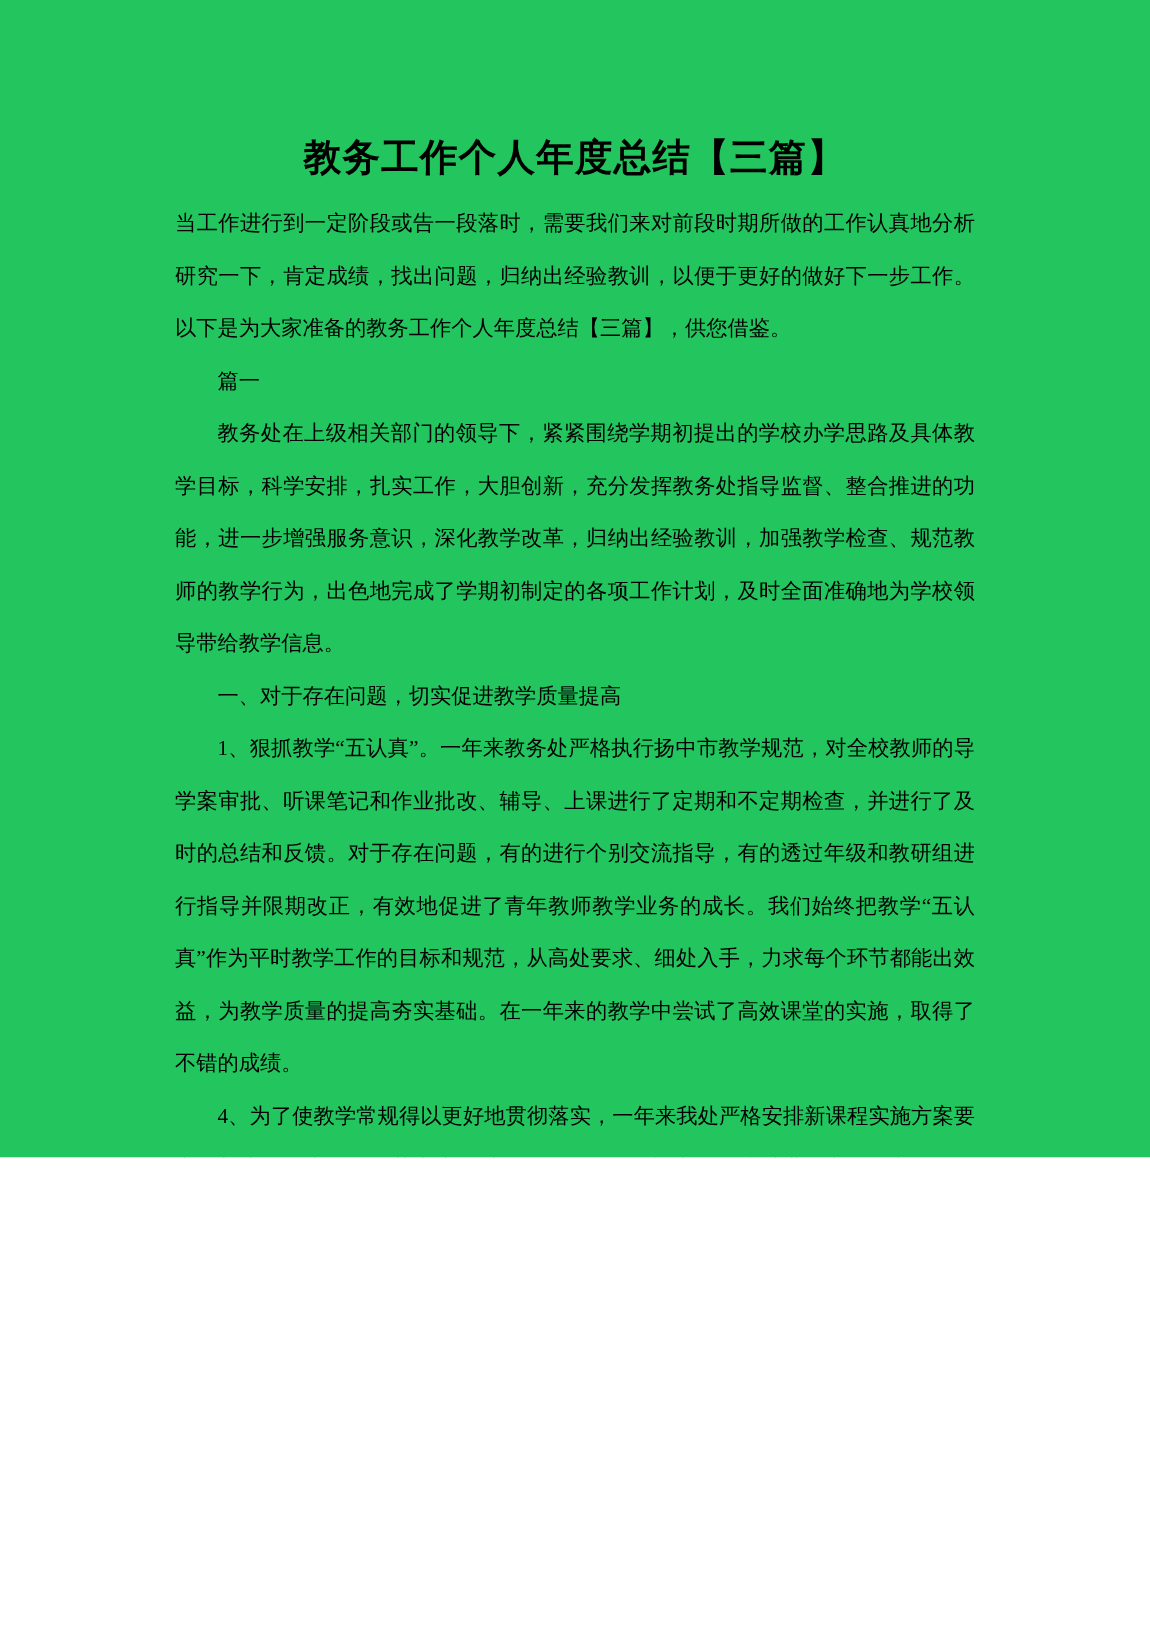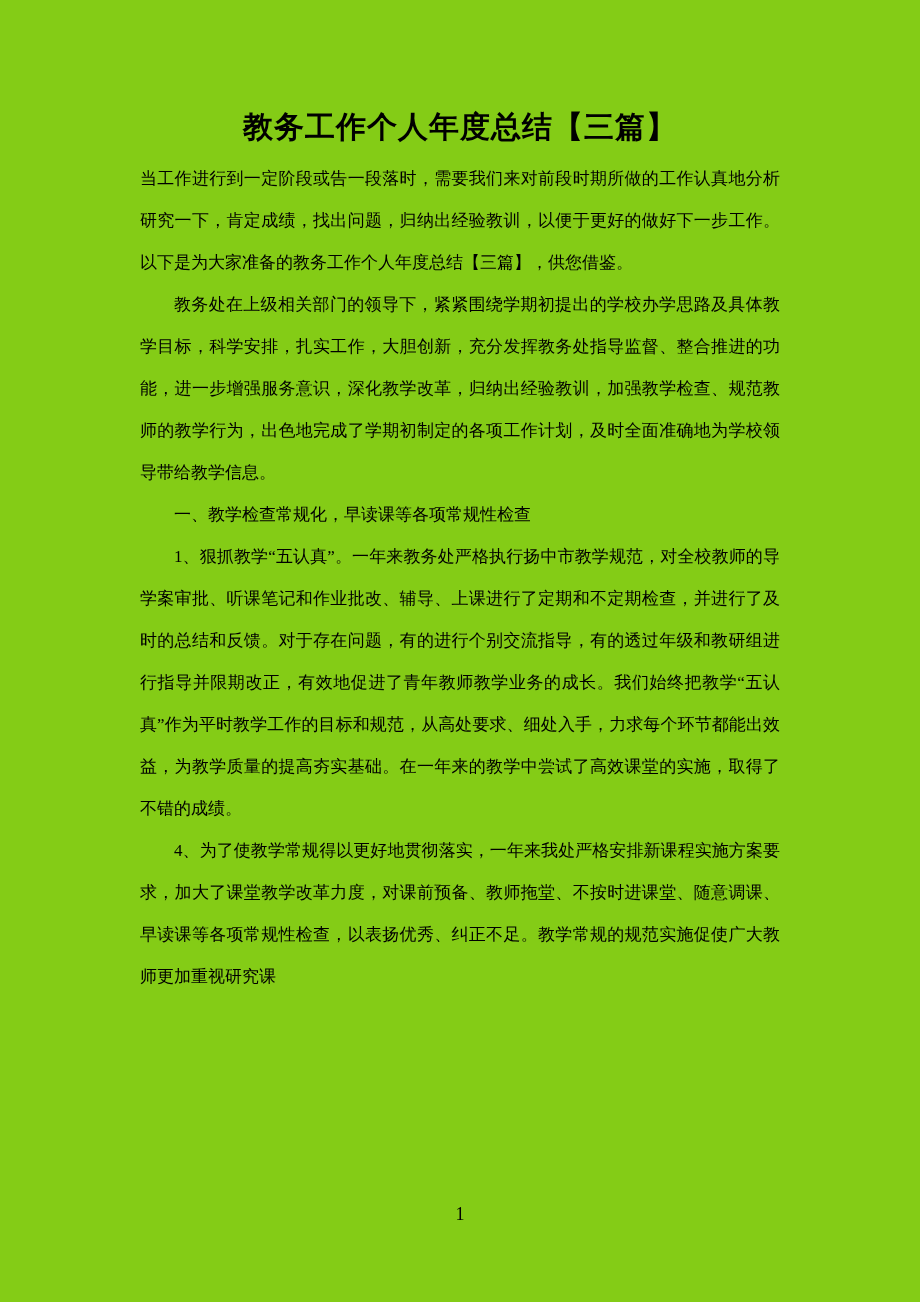--- a/index.html
+++ b/index.html
@@ -3,22 +3,22 @@
 <meta charset="utf-8">
 <style>
   html, body {
     margin: 0;
     padding: 0;
     background: #ffffff;
   }
   .page {
     position: relative;
     width: 920px;
-    height: 1302px;
-    background: #84cc16;
+    height: 926px;
+    background: #22c55e;
     color: #000000;
     font-family: "Liberation Serif", "DejaVu Serif", serif;
     overflow: hidden;
   }
   .doc-title {
     position: absolute;
     left: 140px;
     top: 106px;
     width: 640px;
     margin: 0;
@@ -60,22 +60,23 @@
   }
 </style>
 </head>
 <body>
 
 <div class="page">
   <h1 class="doc-title">教务工作个人年度总结【三篇】</h1>
 
   <div class="doc-body" id="doc-body">
       <p class="para">当工作进行到一定阶段或告一段落时，需要我们来对前段时期所做的工作认真地分析研究一下，肯定成绩，找出问题，归纳出经验教训，以便于更好的做好下一步工作。以下是为大家准备的教务工作个人年度总结【三篇】，供您借鉴。</p>
+      <p class="para indent">篇一</p>
       <p class="para indent">教务处在上级相关部门的领导下，紧紧围绕学期初提出的学校办学思路及具体教学目标，科学安排，扎实工作，大胆创新，充分发挥教务处指导监督、整合推进的功能，进一步增强服务意识，深化教学改革，归纳出经验教训，加强教学检查、规范教师的教学行为，出色地完成了学期初制定的各项工作计划，及时全面准确地为学校领导带给教学信息。</p>
-      <p class="para indent">一、教学检查常规化，早读课等各项常规性检查</p>
+      <p class="para indent">一、对于存在问题，切实促进教学质量提高</p>
       <p class="para indent">1、狠抓教学“五认真”。一年来教务处严格执行扬中市教学规范，对全校教师的导学案审批、听课笔记和作业批改、辅导、上课进行了定期和不定期检查，并进行了及时的总结和反馈。对于存在问题，有的进行个别交流指导，有的透过年级和教研组进行指导并限期改正，有效地促进了青年教师教学业务的成长。我们始终把教学“五认真”作为平时教学工作的目标和规范，从高处要求、细处入手，力求每个环节都能出效益，为教学质量的提高夯实基础。在一年来的教学中尝试了高效课堂的实施，取得了不错的成绩。</p>
       <p class="para indent">4、为了使教学常规得以更好地贯彻落实，一年来我处严格安排新课程实施方案要求，加大了课堂教学改革力度，对课前预备、教师拖堂、不按时进课堂、随意调课、早读课等各项常规性检查，以表扬优秀、纠正不足。教学常规的规范实施促使广大教师更加重视研究课</p>
     </div>
 
   <div class="page-footer">
     <span class="page-number">1</span>
   </div>
 </div>
 
 </body></html>

